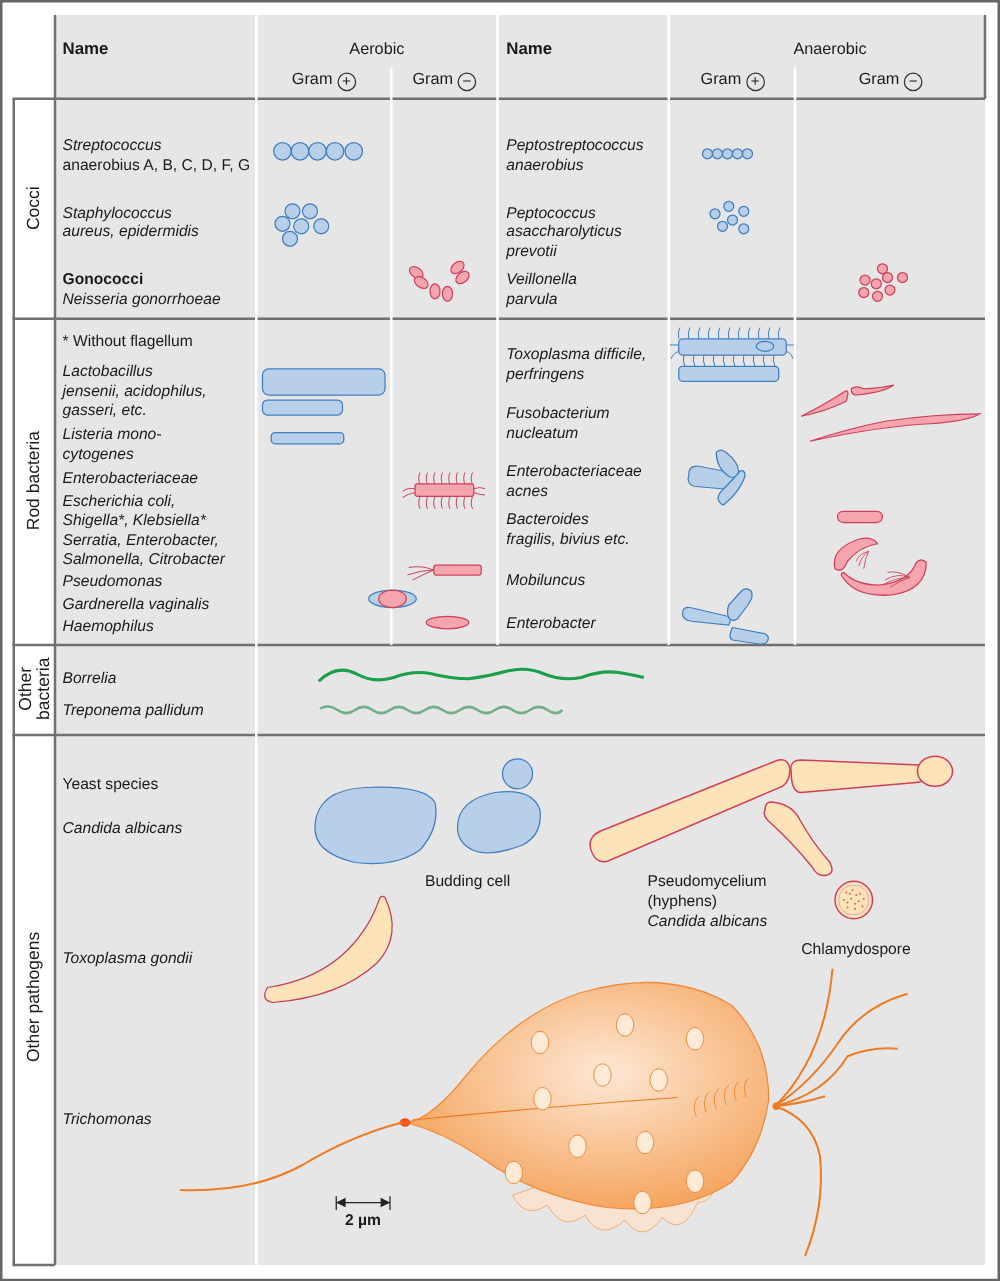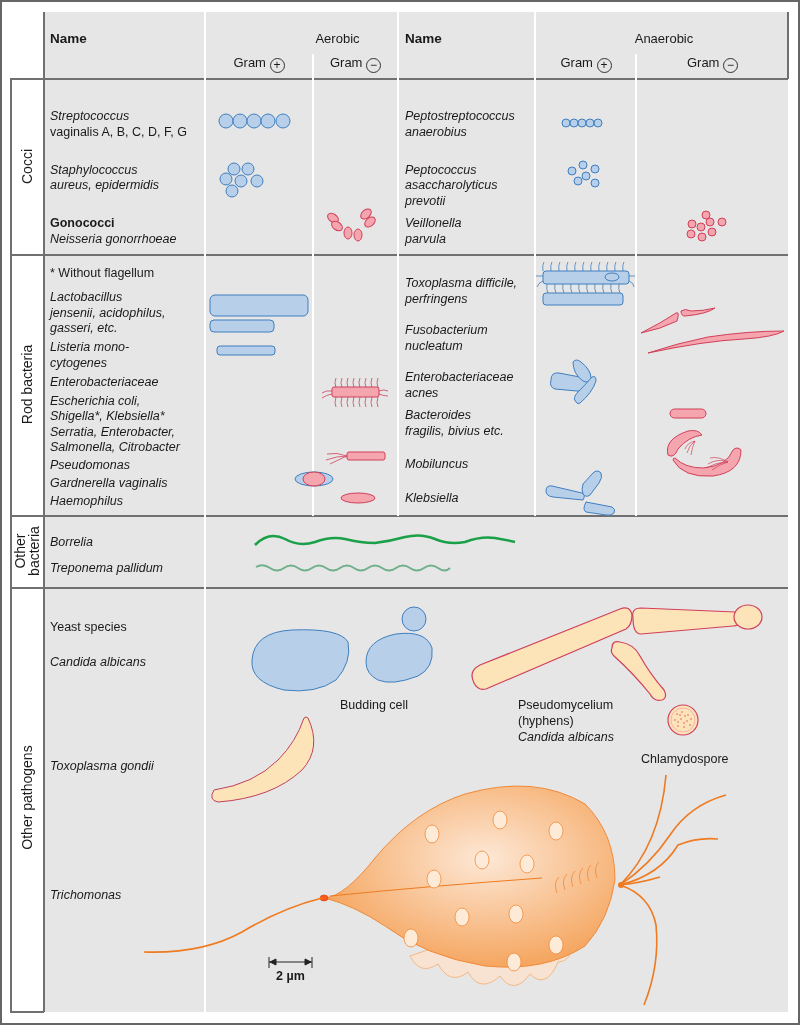--- a/index.html
+++ b/index.html
@@ -34,36 +34,36 @@
 <div class="hline" style="left:10px;top:1011px;width:34px;"></div>
 <div class="gline" style="left:787px;top:12px;height:67px;"></div>
 
 <div class="vline" style="left:204px;top:12px;height:1000px;"></div>
 <div class="vline" style="left:312px;top:54px;height:462px;"></div>
 <div class="vline" style="left:397px;top:12px;height:504px;"></div>
 <div class="vline" style="left:534px;top:12px;height:504px;"></div>
 <div class="vline" style="left:635px;top:54px;height:462px;"></div>
 
 <div class="txt b" style="left:50px;top:31px;font-size:13.5px;">Name</div>
-<div class="hdr" style="left:205px;top:31px;width:193px;margin-left:36px;">Aerobic</div>
+<div class="hdr" style="left:205px;top:31px;width:193px;">Aerobic</div>
 <div class="txt b" style="left:405px;top:31px;font-size:13.5px;">Name</div>
 <div class="hdr" style="left:536px;top:31px;width:256px;">Anaerobic</div>
 
 <div class="hdr" style="left:205px;top:55px;width:108px;"><span>Gram</span> <span style="display:inline-block;width:13px;height:13px;border:1px solid #333;border-radius:50%;font-size:12px;line-height:13px;vertical-align:-2px;">+</span></div>
 <div class="hdr" style="left:313px;top:55px;width:85px;"><span>Gram</span> <span style="display:inline-block;width:13px;height:13px;border:1px solid #333;border-radius:50%;font-size:12px;line-height:12px;vertical-align:-2px;">−</span></div>
 <div class="hdr" style="left:536px;top:55px;width:100px;"><span>Gram</span> <span style="display:inline-block;width:13px;height:13px;border:1px solid #333;border-radius:50%;font-size:12px;line-height:13px;vertical-align:-2px;">+</span></div>
 <div class="hdr" style="left:637px;top:55px;width:151px;"><span>Gram</span> <span style="display:inline-block;width:13px;height:13px;border:1px solid #333;border-radius:50%;font-size:12px;line-height:12px;vertical-align:-2px;">−</span></div>
 
 <div class="rot" style="left:-23px;top:159px;width:100px;">Cocci</div>
 <div class="rot" style="left:-33px;top:377px;width:120px;">Rod bacteria</div>
 <div class="rot" style="left:-13px;top:537px;width:80px;line-height:14px;"><span>Other</span><br><span>bacteria</span></div>
 <div class="rot" style="left:-43px;top:790px;width:140px;">Other pathogens</div>
 
 <div class="txt it" style="left:50px;top:108px;">Streptococcus</div>
-<div class="txt" style="left:50px;top:124px;">vaginalis A, B, C, D, F, G</div>
+<div class="txt" style="left:50px;top:124px;">anaerobius A, B, C, D, F, G</div>
 <div class="txt it" style="left:50px;top:162px;">Staphylococcus</div>
 <div class="txt it" style="left:50px;top:177px;">aureus, epidermidis</div>
 <div class="txt" style="left:50px;top:215px;font-weight:bold;">Gonococci</div>
 <div class="txt it" style="left:50px;top:231px;">Neisseria gonorrhoeae</div>
 
 <div class="txt it" style="left:405px;top:108px;">Peptostreptococcus</div>
 <div class="txt it" style="left:405px;top:124px;">anaerobius</div>
 <div class="txt it" style="left:405px;top:162px;">Peptococcus</div>
 <div class="txt it" style="left:405px;top:177px;">asaccharolyticus</div>
 <div class="txt it" style="left:405px;top:193px;">prevotii</div>
@@ -87,21 +87,21 @@
 
 <div class="txt it" style="left:405px;top:275px;">Toxoplasma difficile,</div>
 <div class="txt it" style="left:405px;top:291px;">perfringens</div>
 <div class="txt it" style="left:405px;top:322px;">Fusobacterium</div>
 <div class="txt it" style="left:405px;top:338px;">nucleatum</div>
 <div class="txt it" style="left:405px;top:369px;">Enterobacteriaceae</div>
 <div class="txt it" style="left:405px;top:385px;">acnes</div>
 <div class="txt it" style="left:405px;top:407px;">Bacteroides</div>
 <div class="txt it" style="left:405px;top:423px;">fragilis, bivius etc.</div>
 <div class="txt it" style="left:405px;top:456px;">Mobiluncus</div>
-<div class="txt it" style="left:405px;top:490px;">Klebsiella</div>
+<div class="txt it" style="left:405px;top:490px;">Enterobacter</div>
 
 <div class="txt it" style="left:50px;top:534px;">Borrelia</div>
 <div class="txt it" style="left:50px;top:560px;">Treponema pallidum</div>
 
 <div class="txt" style="left:50px;top:619px;">Yeast species</div>
 <div class="txt it" style="left:50px;top:654px;">Candida albicans</div>
 <div class="txt it" style="left:50px;top:758px;">Toxoplasma gondii</div>
 <div class="txt it" style="left:50px;top:887px;">Trichomonas</div>
 
 <div class="txt" style="left:340px;top:697px;">Budding cell</div>

